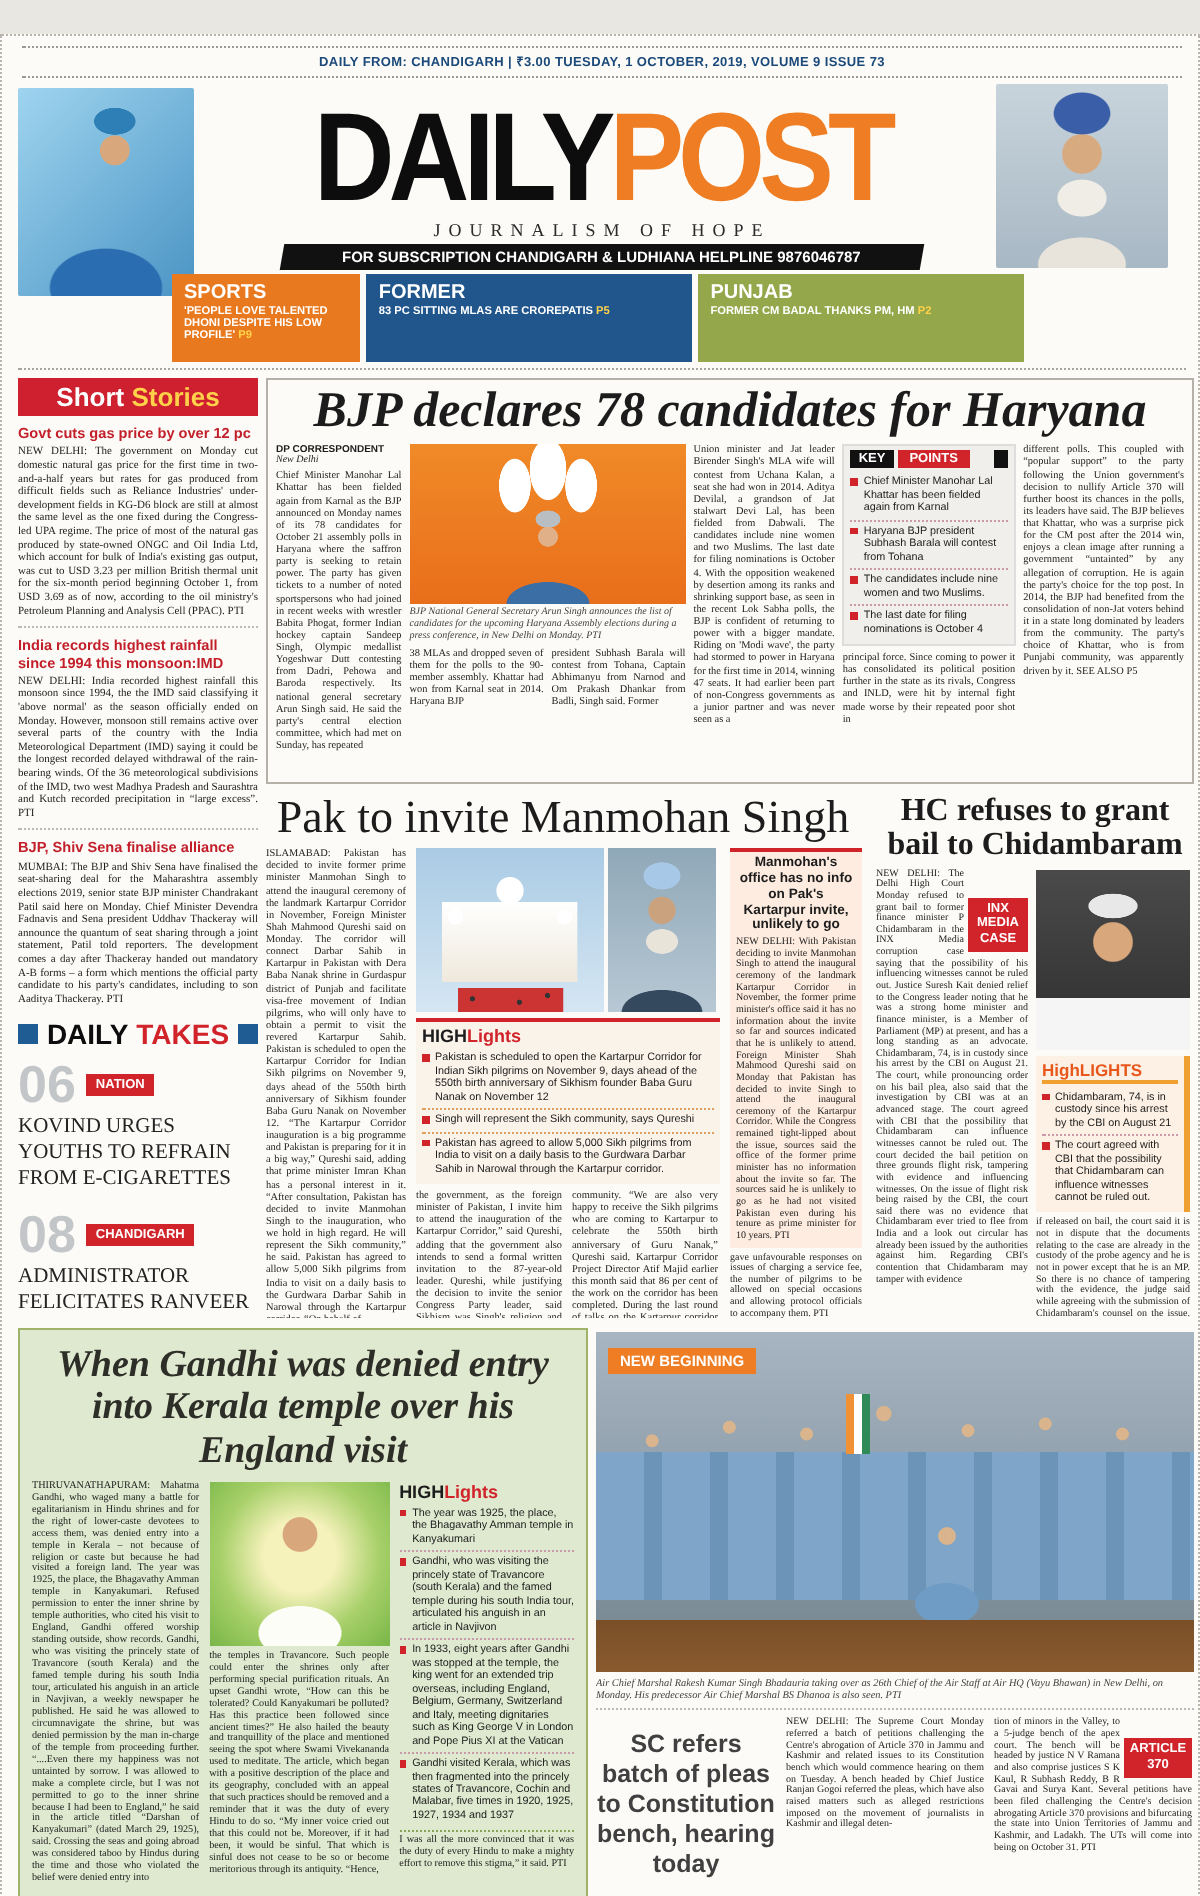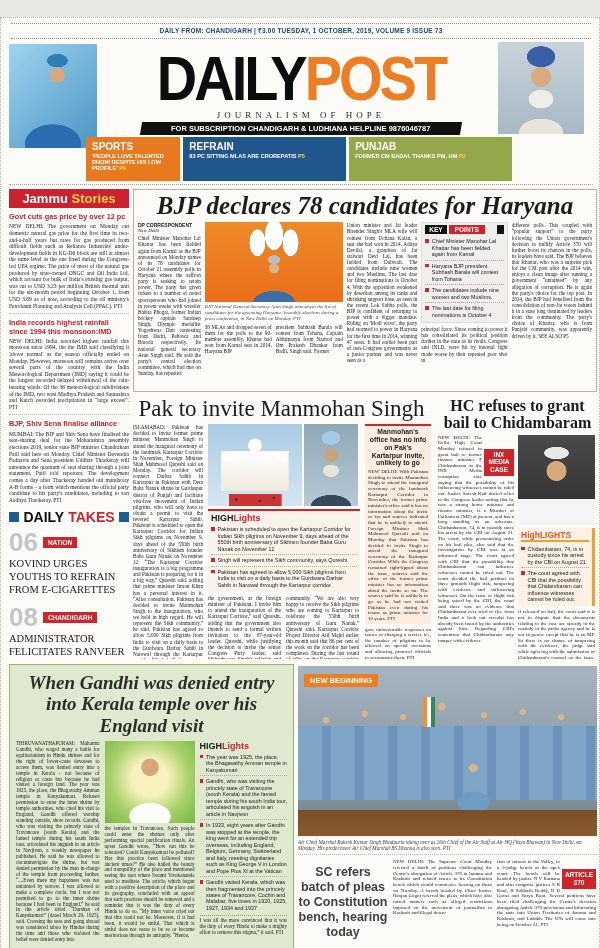--- a/index.html
+++ b/index.html
@@ -206,33 +206,33 @@
   <div class="abs tagline">JOURNALISM OF HOPE</div>
   <div class="abs subbar sans"><span>FOR SUBSCRIPTION CHANDIGARH &amp; LUDHIANA HELPLINE 9876046787</span></div>
   <div class="abs mastphoto ph-badal"></div>
 
   <div class="abs teasers sans">
     <div class="teaser t-sports">
       <div class="tt">SPORTS</div>
       <div class="tx"><span>'PEOPLE LOVE TALENTED DHONI DESPITE HIS LOW PROFILE'</span> <span class="pg">P9</span></div>
     </div>
     <div class="teaser t-haryana">
-      <div class="tt">REFRAIN</div>
+      <div class="tt">FORMER</div>
       <div class="tx"><span>83 PC SITTING MLAS ARE CROREPATIS</span> <span class="pg">P5</span></div>
     </div>
     <div class="teaser t-punjab">
       <div class="tt">PUNJAB</div>
       <div class="tx"><span>FORMER CM BADAL THANKS PM, HM</span> <span class="pg">P2</span></div>
     </div>
   </div>
   <div class="abs hr-dot"></div>
 
   <div class="abs leftcol">
     <div class="ss-head sans">
-      <span>Jammu</span> <span class="yel">Stories</span>
+      <span>Short</span> <span class="yel">Stories</span>
     </div>
     <div>
       <div class="story-h">Govt cuts gas price by over 12 pc</div>
       <div class="story-b just">NEW DELHI: The government on Monday cut domestic natural gas price for the first time in two-and-a-half years but rates for gas produced from difficult fields such as Reliance Industries' under-development fields in KG-D6 block are still at almost the same level as the one fixed during the Congress-led UPA regime. The price of most of the natural gas produced by state-owned ONGC and Oil India Ltd, which account for bulk of India's existing gas output, was cut to USD 3.23 per million British thermal unit for the six-month period beginning October 1, from USD 3.69 as of now, according to the oil ministry's Petroleum Planning and Analysis Cell (PPAC).  PTI</div>
     </div>
     <div class="ss-sep"></div>
     <div>
       <div class="story-h">India records highest rainfall since 1994 this monsoon:IMD</div>
       <div class="story-b just">NEW DELHI: India recorded highest rainfall this monsoon since 1994, the the IMD said classifying it 'above normal' as the season officially ended on Monday. However, monsoon still remains active over several parts of the country with the India Meteorological Department (IMD) saying it could be the longest recorded delayed withdrawal of the rain-bearing winds. Of the 36 meteorological subdivisions of the IMD, two west Madhya Pradesh and Saurashtra and Kutch recorded precipitation in “large excess”.  PTI</div>
     </div>

